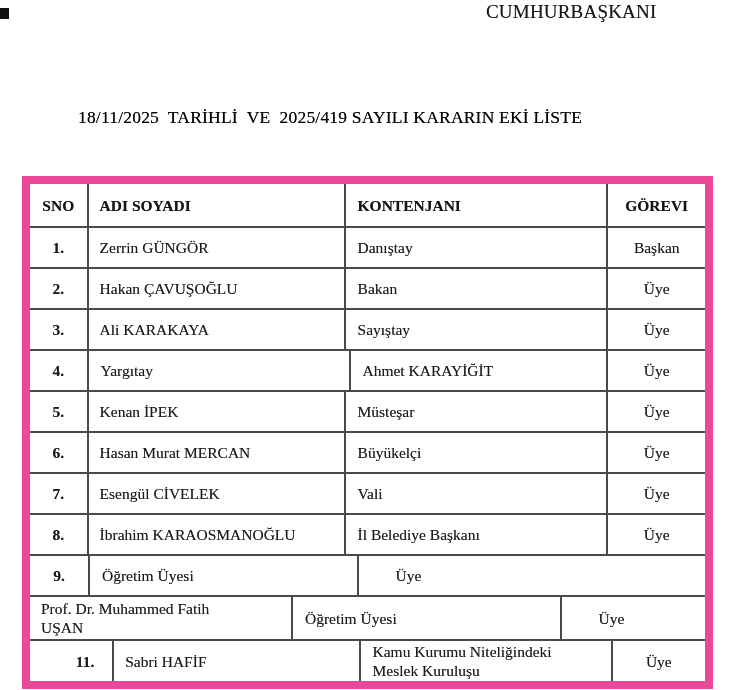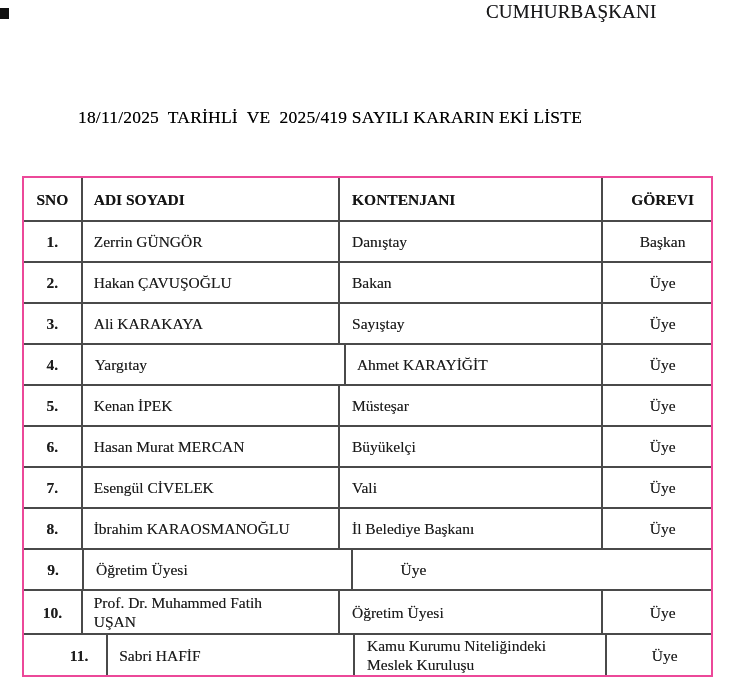--- a/index.html
+++ b/index.html
@@ -28,42 +28,42 @@
     font-size: 17.5px; font-weight: normal;
     letter-spacing: 0.2px;
     white-space: pre;
     color: #000000;
     text-shadow: 0 0 0.6px rgba(20,20,20,0.65);
   }
   .doc-table {
     position: absolute; left: 22px; top: 176px;
     width: 691px;
     box-sizing: border-box;
-    border: 2px solid #ec4899;
+    border: 8px solid #ec4899;
     background: #fff;
   }
   .trow {
     display: flex;
     box-sizing: content-box;
   }
   .trow + .trow { border-top: 2px solid #4a4a4a; }
   .trow.header  { height: 42px; }
   .trow.body    { height: 39px; }
   .trow.tall-a  { height: 42px; }
   .trow.tall-b  { height: 40px; padding-left: 28px; }
   .cell {
     box-sizing: border-box;
     display: flex; align-items: center;
     border-right: 2px solid #4a4a4a;
     font-size: 15.5px;
     line-height: 19px;
     text-shadow: 0 0 0.5px rgba(25,25,25,0.55);
     overflow: hidden;
   }
-  .cell:last-child { border-right: none; margin-left: 11px; }
+  .cell:last-child { border-right: none; }
   .c-sno   { width: 60px;  justify-content: center; font-weight: bold; }
   .c-name  { width: 263px; padding-left: 11px; white-space: pre-line; }
   .c-quota { width: 269px; padding-left: 12px; white-space: pre-line; }
   .c-role  { width: 99px;  justify-content: center; }
   .header .cell { font-weight: bold; font-size: 15.5px; color: #141414; }
 </style>
 </head>
 <body>
 
 <div class="edge-mark"></div>
@@ -137,21 +137,20 @@
     <div class="cell c-role">Üye</div>
   </div>
 
   <div class="trow body">
     <div class="cell c-sno">9.</div>
     <div class="cell c-quota">Öğretim Üyesi</div>
     <div class="cell c-role">Üye</div>
   </div>
 
   <div class="trow body tall-a">
-    <div class="cell c-sno">10.</div>
     <div class="cell c-name">Prof. Dr. Muhammed Fatih
 UŞAN</div>
     <div class="cell c-quota">Öğretim Üyesi</div>
     <div class="cell c-role">Üye</div>
   </div>
 
   <div class="trow body tall-b">
     <div class="cell c-sno">11.</div>
     <div class="cell c-name">Sabri HAFİF</div>
     <div class="cell c-quota">Kamu Kurumu Niteliğindeki

